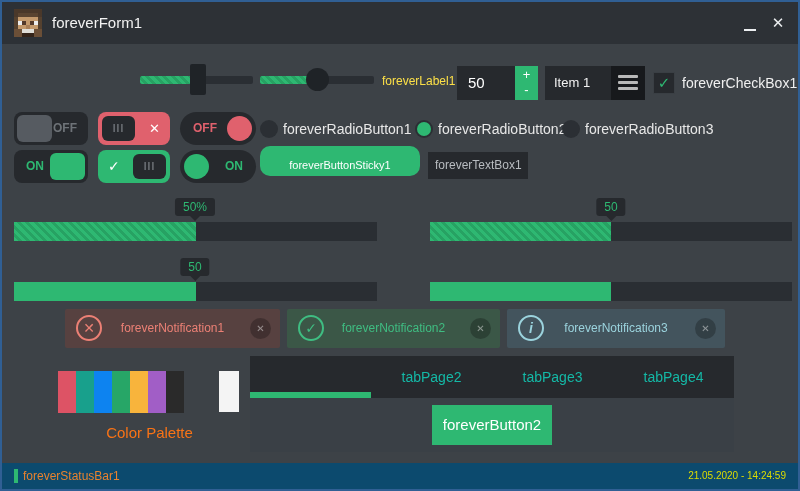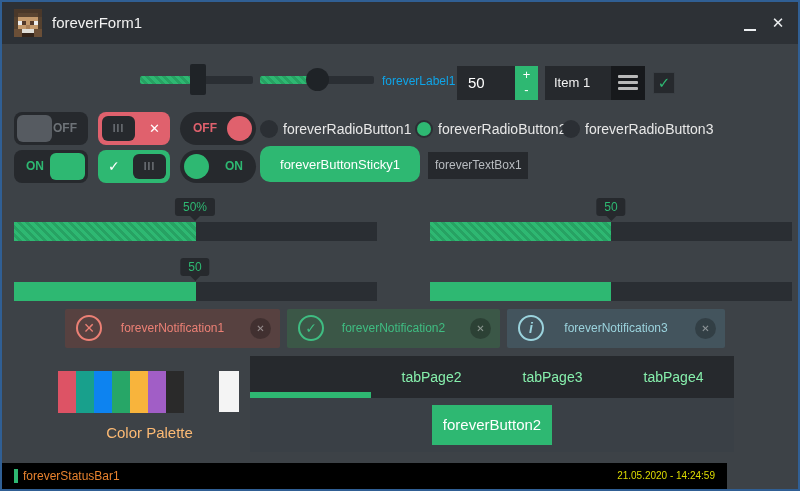--- a/index.html
+++ b/index.html
@@ -11,21 +11,21 @@
   
   .titlebar { position:absolute; left:0; top:0; width:796px; height:42px; background:#2d3136; }
   .title-icon { position:absolute; left:12px; top:7px; width:28px; height:28px; }
   .title-text { position:absolute; left:50px; top:0; height:42px; line-height:42px; color:#f2f2f2; font-size:15px; }
   .cap-btn { position:absolute; top:0; width:28px; height:42px; color:#eceff1; text-align:center; cursor:pointer; }
   .btn-min { left:734px; }
   .btn-min .bar { position:absolute; left:8px; top:27px; width:12px; height:2px; background:#eceff1; }
   .btn-close { left:762px; font-size:15px; line-height:42px; }
   
   .green-btn { position:absolute; background:#2eb872; color:#fff; text-align:center; cursor:pointer; }
-  .lbl { color:#0ea5e9; font-size:12px; }
+  .lbl { color:#fde047; font-size:12px; }
   
   .btn1 { left:12px; top:62px; width:120px; height:38px; line-height:38px; font-size:15px; }
   .track { position:absolute; height:8px; background:#2a2e33; border-radius:2px; }
   .track1 { left:138px; top:74px; width:113px; }
   .track2 { left:258px; top:74px; width:114px; }
   .hatch { background:repeating-linear-gradient(45deg,#2eb872 0 3px,#27a263 3px 6px); }
   .tfill { position:absolute; left:0; top:0; height:8px; border-radius:2px; }
   .thumb-rect { position:absolute; left:50px; top:-12px; width:16px; height:31px; background:#1f2327; border-radius:2px; cursor:pointer; }
   .thumb-round { position:absolute; left:46px; top:-8px; width:23px; height:23px; background:#1f2327; border-radius:50%; cursor:pointer; }
   .label1 { position:absolute; left:380px; top:72px; }
@@ -49,21 +49,21 @@
   .t-pill { border-radius:17px; }
   .knob { position:absolute; border-radius:6px; }
   .t-text { position:absolute; top:0; height:33px; line-height:33px; font-size:12px; font-weight:bold; }
   .grip { font-size:10px; letter-spacing:1px; color:#6e7378; font-weight:bold; text-align:center; }
   .t-circle { position:absolute; top:4px; width:25px; height:25px; border-radius:50%; }
   
   .radio { position:absolute; top:118px; width:18px; height:18px; border-radius:50%; background:#2b2f34; cursor:pointer; }
   .radio .dot { position:absolute; left:2px; top:2px; width:14px; height:14px; border-radius:50%; background:#2eb872; }
   .radio-label { position:absolute; top:119px; color:#e8e8e8; font-size:14px; }
   
-  .sticky { left:258px; top:144px; width:160px; height:36px; line-height:38px; font-size:13px; border-radius:10px; }
+  .sticky { left:258px; top:144px; width:160px; height:30px; line-height:38px; font-size:11px; border-radius:10px; }
   .textbox { position:absolute; left:426px; top:150px; width:100px; height:27px; background:#26292d; color:#b8bcc0; font-size:12px; line-height:27px; padding-left:7px; cursor:text; }
   
   .pbar { position:absolute; height:19px; background:#2a2e33; }
   .pfill { position:absolute; left:0; top:0; height:19px; }
   .pfill-solid { background:#2eb872; }
   .pbadge { position:absolute; transform:translateX(-50%); background:#26292d; color:#2eb872; font-size:12px; padding:2px 8px; border-radius:3px; white-space:nowrap; }
   .pbadge::after { content:''; position:absolute; left:50%; top:100%; transform:translateX(-50%); border:5px solid transparent; border-top-color:#26292d; }
   
   .notif { position:absolute; top:307px; height:39px; border-radius:2px; }
   .notif-icon { position:absolute; left:11px; top:6px; width:26px; height:26px; border-radius:50%; border:2px solid; text-align:center; line-height:23px; font-size:14px; font-weight:bold; }
@@ -71,30 +71,30 @@
   .notif-close { position:absolute; right:9px; top:9px; width:21px; height:21px; border-radius:50%; background:rgba(0,0,0,0.25); color:rgba(255,255,255,0.45); text-align:center; line-height:21px; font-size:10px; cursor:pointer; }
   .n-error { left:63px; width:215px; background:#574140; }
   .n-error .notif-icon, .n-error .notif-label { color:#ec8075; border-color:#ec8075; }
   .n-success { left:285px; width:213px; background:#3b5747; }
   .n-success .notif-icon, .n-success .notif-label { color:#3fbd82; border-color:#3fbd82; }
   .n-info { left:505px; width:218px; background:#43545d; }
   .n-info .notif-icon, .n-info .notif-label { color:#9bd3dd; border-color:#9bd3dd; }
   
   .swatch { position:absolute; top:369px; width:18px; height:42px; cursor:pointer; }
   .white-swatch { position:absolute; left:217px; top:369px; width:20px; height:41px; cursor:pointer; }
-  .palette-label { position:absolute; left:50px; top:422px; width:195px; text-align:center; color:#fdba74; font-size:15px; }
+  .palette-label { position:absolute; left:50px; top:422px; width:195px; text-align:center; color:#f97316; font-size:15px; }
   
   .tabctrl { position:absolute; left:248px; top:354px; width:484px; height:96px; }
   .tabstrip { position:absolute; left:0; top:0; width:484px; height:42px; background:#26292d; }
-  .tab { position:absolute; top:0; width:121px; height:42px; line-height:42px; text-align:center; color:#86efac; font-size:14px; cursor:pointer; }
+  .tab { position:absolute; top:0; width:121px; height:42px; line-height:42px; text-align:center; color:#14b8a6; font-size:14px; cursor:pointer; }
   .tab.active { background:#2eb872; color:#fff; }
   .tabbody { position:absolute; left:0; top:42px; width:484px; height:54px; background:#3a4046; }
   .btn2 { left:182px; top:7px; width:120px; height:40px; line-height:40px; font-size:15px; }
   
-  .statusbar { position:absolute; left:0; top:461px; width:725px; height:26px; background:#000000; }
+  .statusbar { position:absolute; left:0; top:461px; width:796px; height:26px; background:#0c4a6e; }
   .status-accent { position:absolute; left:12px; top:6px; width:4px; height:14px; background:#2eb872; }
   .status-label { position:absolute; left:21px; top:0; height:26px; line-height:26px; color:#e8822e; font-size:12px; }
   .status-time { position:absolute; right:12px; top:0; height:26px; line-height:26px; color:#dddc00; font-size:10px; }
 </style>
 </head>
 <body>
 
 <div class="window">
 
   <div class="titlebar">
@@ -143,20 +143,21 @@
   <div class="combo">
     <div class="combo-val">Item 1</div>
     <div class="combo-btn hamburger">
       <span></span>
         <span></span>
         <span></span>
     </div>
   </div>
 
   <div class="checkbox">✓</div>
+  <div class="cb-label">foreverCheckBox1</div>
 
   <div class="toggle t-dark" style="left:12px;top:110px;width:74px;">
     <div class="knob" style="left:3px;top:3px;width:35px;height:27px;background:#565b61;"></div>
     <div class="t-text" style="right:11px;color:#6e7378;">OFF</div>
   </div>
   <div class="toggle t-red" style="left:96px;top:110px;width:72px;">
     <div class="knob grip" style="left:4px;top:4px;width:33px;height:25px;background:#26292d;line-height:25px;">III</div>
     <div class="t-text" style="right:10px;color:#ffffff;font-size:13px;">✕</div>
   </div>
   <div class="toggle t-dark t-pill" style="left:178px;top:110px;width:76px;">

